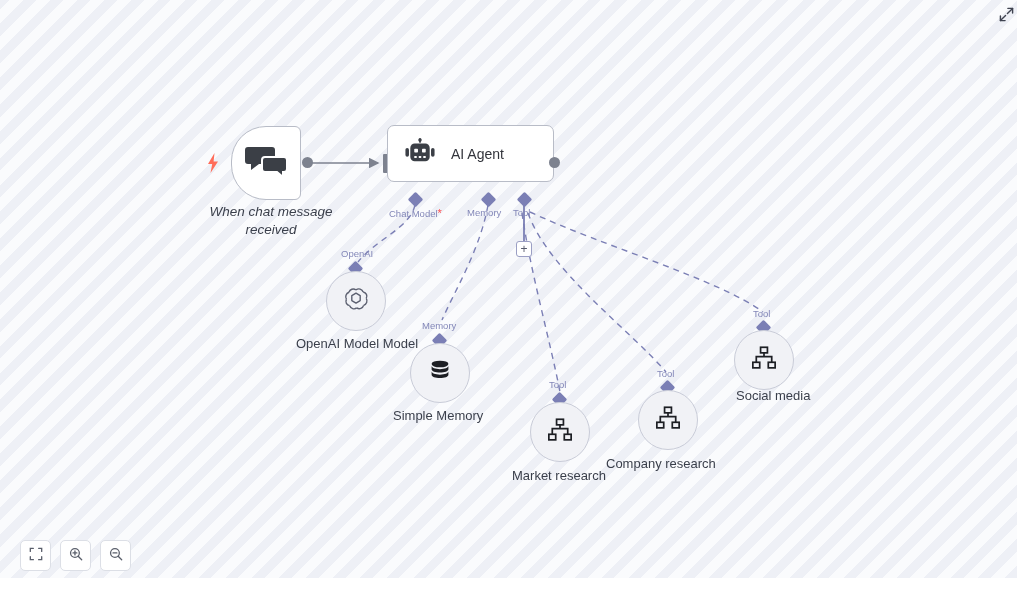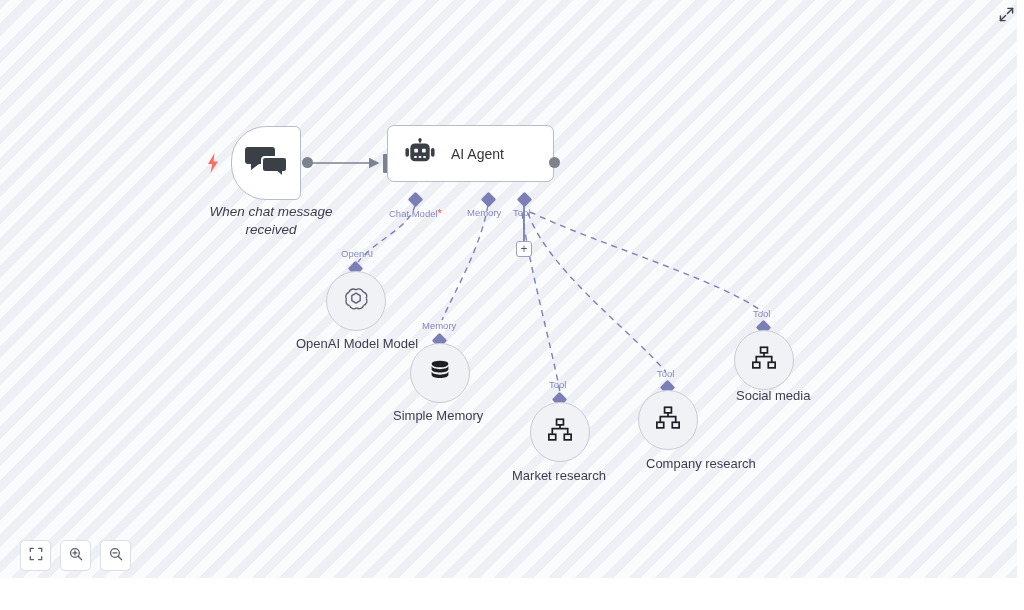--- a/index.html
+++ b/index.html
@@ -361,21 +361,21 @@
           <g fill="none" stroke="#1d1f24" stroke-width="2">
             <rect x="11" y="1.5" width="8" height="6.5"></rect>
             <rect x="2" y="19" width="8" height="6.5"></rect>
             <rect x="20" y="19" width="8" height="6.5"></rect>
             <path d="M15 8 v4.5"></path>
             <path d="M6 19 v-6.5 h18 v6.5"></path>
           </g>
         </svg>
       </span>
     </div>
-    <div class="sub-label" style="left:646px; top:456px;">Company research</div>
+    <div class="sub-label" style="left:606px; top:456px;">Company research</div>
 
     <div class="sub-port-label" style="left:753px; top:308px;">Tool</div>
     <div class="diamond" style="left:758px; top:322px;"></div>
     <div class="sub-node" style="left:734px; top:330px;">
       <span>
         <svg viewBox="0 0 30 28" width="26" height="24" xmlns="http://www.w3.org/2000/svg">
           <g fill="none" stroke="#1d1f24" stroke-width="2">
             <rect x="11" y="1.5" width="8" height="6.5"></rect>
             <rect x="2" y="19" width="8" height="6.5"></rect>
             <rect x="20" y="19" width="8" height="6.5"></rect>

